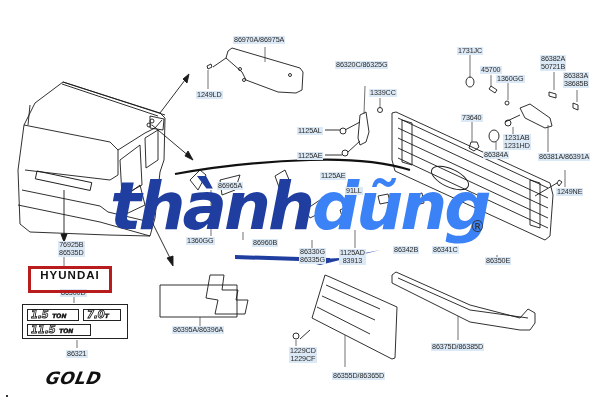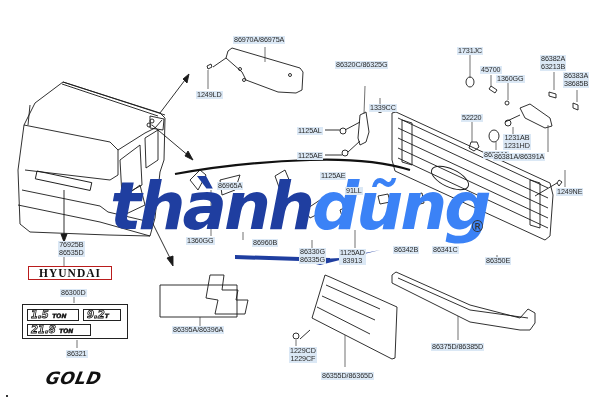--- a/index.html
+++ b/index.html
@@ -11,23 +11,23 @@
     font-size: 7.2px;
     line-height: 8px;
     color: #2a2a2a;
     background: #dbe8f5;
     padding: 0 1px;
     white-space: pre;
     letter-spacing: -0.1px;
     text-align: center;
   }
   .badge-hyundai {
-    position: absolute; left: 28px; top: 266px; width: 84px; height: 14px;
-    border: 1px solid #b91c1c; box-sizing: border-box;
-    font-family: Liberation Serif, serif; font-weight: bold; font-size: 11.5px;
+    position: absolute; left: 28px; top: 266px; width: 84px; height: 27px;
+    border: 3px solid #b91c1c; box-sizing: border-box;
+    font-family: Liberation Sans, sans-serif; font-weight: bold; font-size: 11.5px;
     letter-spacing: 1px; line-height: 12px; text-align: center; color: #111;
   }
   .badge-box {
     position: absolute; left: 22px; top: 304px; width: 106px; height: 35px;
     border: 1px solid #222; box-sizing: border-box;
   }
   .ton {
     position: absolute; border: 1px solid #222; box-sizing: border-box;
     font-family: "DejaVu Sans", sans-serif; font-style: italic; font-weight: bold;
     font-size: 10px; line-height: 10px; color: #fff;
@@ -204,59 +204,59 @@
     <path d="M300 260 L340 258 L380 250 L320 265 Z" fill="#1f3ea0"></path>
     <path d="M235 255 L330 258 L330 262 L235 259 Z" fill="#1f3ea0"></path>
   </svg>
 
   <div class="wm-main"><span class="wm-blue">thành</span><span class="wm-black">dũng</span></div>
   <div class="wm-reg">®</div>
 
   <div class="lbl" style="left:233px;top:36px">86970A/86975A</div>
   <div class="lbl" style="left:196px;top:91px">1249LD</div>
   <div class="lbl" style="left:335px;top:61px">86320C/86325G</div>
-  <div class="lbl" style="left:369px;top:104px">1339CC</div>
+  <div class="lbl" style="left:369px;top:89px">1339CC</div>
   <div class="lbl" style="left:297px;top:127px">1125AL</div>
   <div class="lbl" style="left:297px;top:152px">1125AE</div>
   <div class="lbl" style="left:320px;top:172px">1125AE</div>
   <div class="lbl" style="left:457px;top:47px">1731JC</div>
   <div class="lbl" style="left:480px;top:66px">45700</div>
   <div class="lbl" style="left:496px;top:75px">1360GG</div>
   <div class="lbl" style="left:540px;top:55px">86382A
-63213B</div>
+50721B</div>
   <div class="lbl" style="left:563px;top:72px">86383A
 38685B</div>
-  <div class="lbl" style="left:461px;top:114px">52220</div>
+  <div class="lbl" style="left:461px;top:114px">73640</div>
   <div class="lbl" style="left:503px;top:134px">1231AB
 1231HD</div>
   <div class="lbl" style="left:483px;top:151px">86384A</div>
-  <div class="lbl" style="left:493px;top:153px">86381A/86391A</div>
+  <div class="lbl" style="left:538px;top:153px">86381A/86391A</div>
   <div class="lbl" style="left:556px;top:188px">1249NE</div>
   <div class="lbl" style="left:217px;top:182px">86965A</div>
   <div class="lbl" style="left:186px;top:237px">1360GG</div>
   <div class="lbl" style="left:252px;top:239px">86960B</div>
   <div class="lbl" style="left:299px;top:248px">86330G
 86335G</div>
   <div class="lbl" style="left:339px;top:249px">1125AD
 83913</div>
   <div class="lbl" style="left:393px;top:246px">86342B</div>
   <div class="lbl" style="left:432px;top:246px">86341C</div>
   <div class="lbl" style="left:345px;top:187px">91LL</div>
   <div class="lbl" style="left:485px;top:257px">86350E</div>
   <div class="lbl" style="left:58px;top:241px">76925B
 86535D</div>
   <div class="lbl" style="left:60px;top:289px">86300D</div>
   <div class="lbl" style="left:66px;top:350px">86321</div>
   <div class="lbl" style="left:172px;top:326px">86395A/86396A</div>
   <div class="lbl" style="left:289px;top:347px">1229CD
 1229CF</div>
-  <div class="lbl" style="left:321px;top:372px">86355D/86365D</div>
+  <div class="lbl" style="left:332px;top:372px">86355D/86365D</div>
   <div class="lbl" style="left:431px;top:343px">86375D/86385D</div>
 
   <div class="badge-hyundai">HYUNDAI</div>
   <div class="badge-box">
     <div class="ton" style="left:4px;top:4px;width:52px;height:12px"><span>1.5</span> <small>TON</small></div>
-    <div class="ton" style="left:60px;top:4px;width:38px;height:12px"><span>9.2</span><small>T</small></div>
-    <div class="ton" style="left:4px;top:19px;width:64px;height:12px"><span>21.8</span> <small>TON</small></div>
+    <div class="ton" style="left:60px;top:4px;width:38px;height:12px"><span>7.0</span><small>T</small></div>
+    <div class="ton" style="left:4px;top:19px;width:64px;height:12px"><span>11.5</span> <small>TON</small></div>
   </div>
   <div class="gold">GOLD</div>
   <div class="dot"></div>
 </div>
 
 </body></html>

